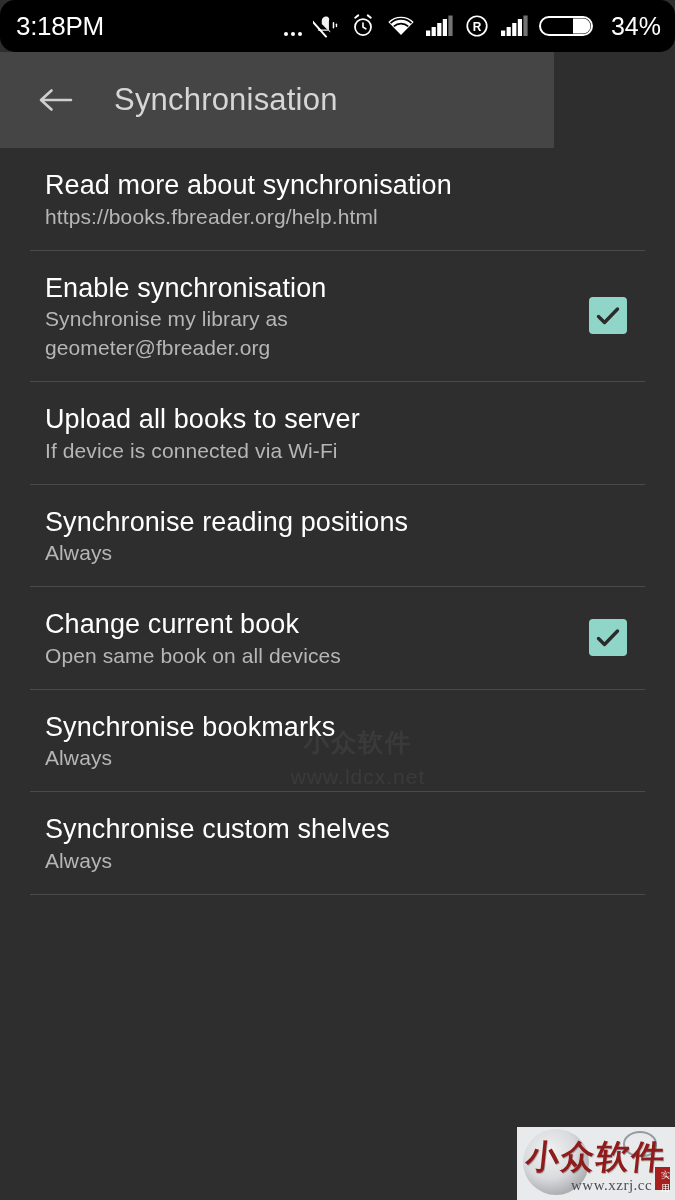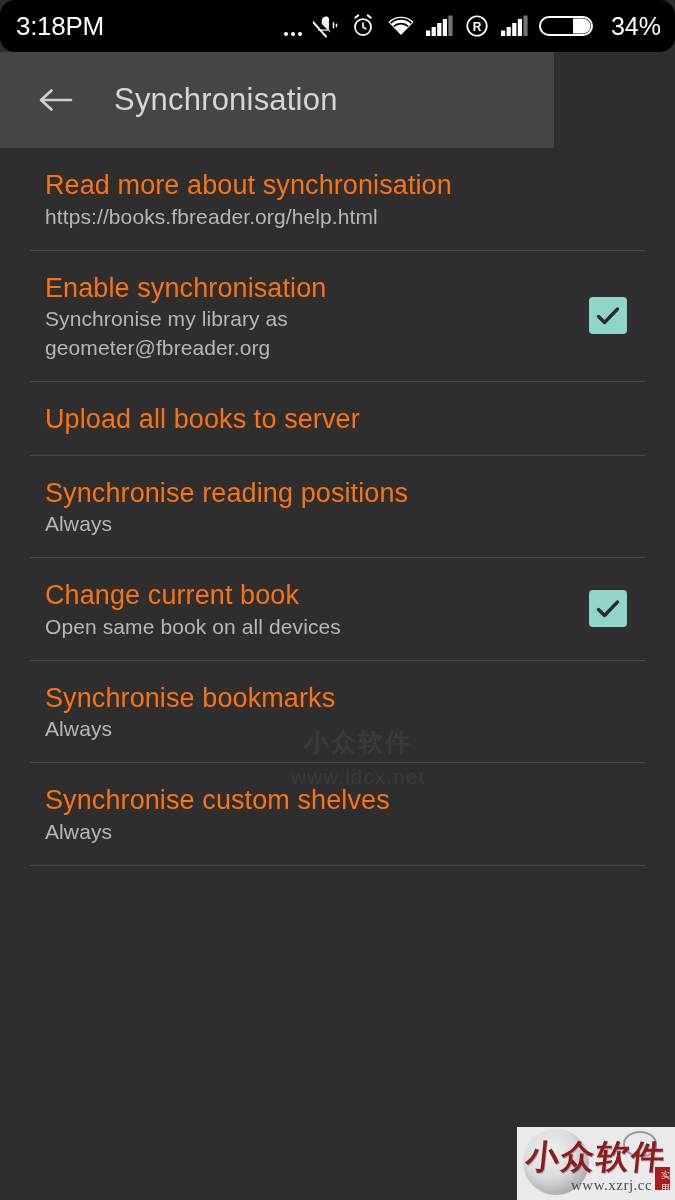--- a/index.html
+++ b/index.html
@@ -115,21 +115,21 @@
     align-items: center;
     box-sizing: border-box;
     padding: 0 30px;
   }
   .row-text {
     flex: 1 1 auto;
     min-width: 0;
     padding: 20px 0 18px 15px;
   }
   .row-title {
-    color: #f97316;
+    color: #ffffff;
     font-size: 27px;
     line-height: 1.28;
     letter-spacing: 0.1px;
   }
   .row-summary {
     color: #b6b6b6;
     font-size: 21px;
     line-height: 1.38;
     letter-spacing: 0.1px;
   }
@@ -373,20 +373,23 @@
             </svg>
           </span>
         </div>
       </div>
     </div>
     <div class="divider"></div>
 
     <div class="row">
       <div class="row-text">
         <div class="row-title">Upload all books to server</div>
+        <div class="row-summary">
+          <span class="sub-line">If device is connected via Wi-Fi</span>
+        </div>
       </div>
     </div>
     <div class="divider"></div>
 
     <div class="row">
       <div class="row-text">
         <div class="row-title">Synchronise reading positions</div>
         <div class="row-summary">
           <span class="sub-line">Always</span>
         </div>

